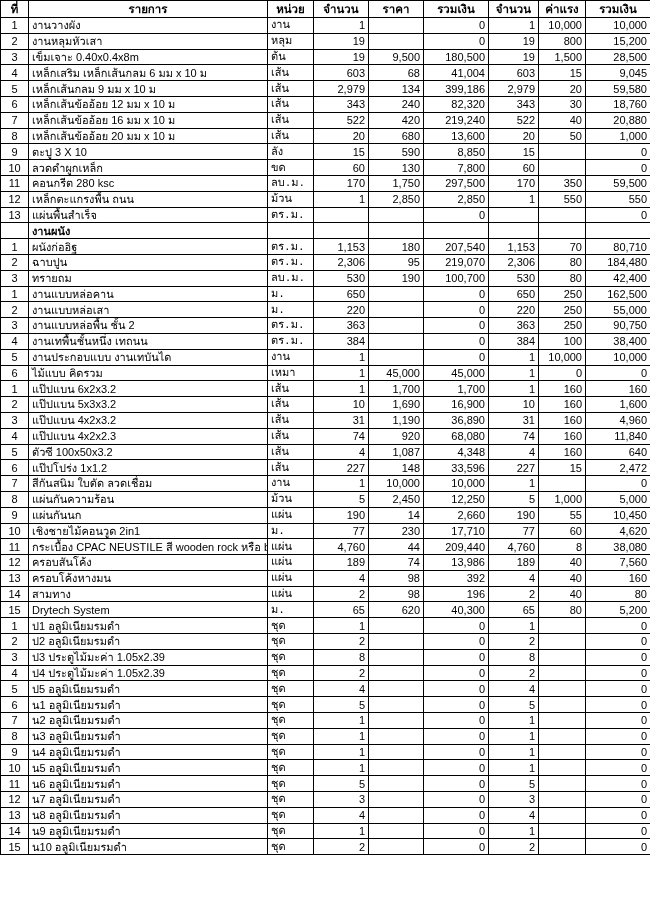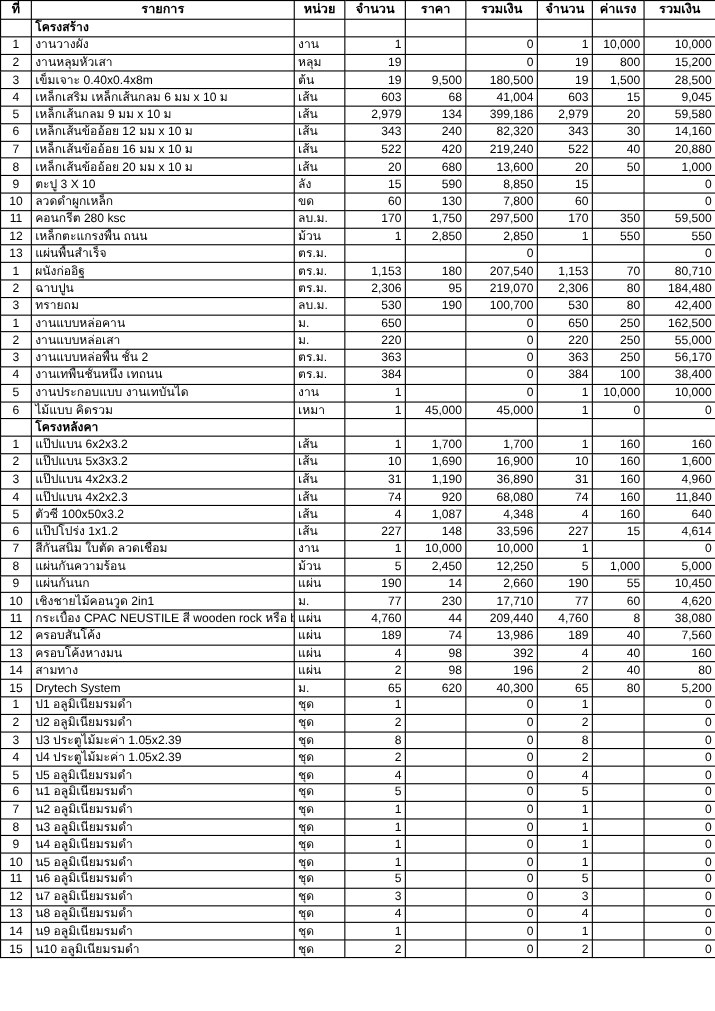--- a/index.html
+++ b/index.html
@@ -29,21 +29,21 @@
   }
   table.boq th {
     font-weight: bold;
     text-align: center;
     height: 17px;
     font-size: 11.5px;
     padding: 0 1px;
   }
   td.c-no   { text-align: center; padding: 0 1px; }
   td.c-item { text-align: left; white-space: pre; }
-  td.c-unit { text-align: left; padding: 0 2px; }
+  td.c-unit { text-align: left; padding: 0 2px; font-family: Liberation Mono, monospace; }
   td.num    { text-align: right; }
   tr.section td.c-item { font-weight: bold; }
   .miss {
     text-decoration-style: wavy;
     text-decoration-color: #e03030;
     text-decoration-thickness: 1px;
     text-decoration-skip-ink: none;
   }
 </style>
 </head>
@@ -69,31 +69,20 @@
         <th>หน่วย</th>
         <th>จำนวน</th>
         <th>ราคา</th>
         <th>รวมเงิน</th>
         <th>จำนวน</th>
         <th>ค่าแรง</th>
         <th>รวมเงิน</th>
       </tr>
     </thead>
     <tbody>
-        <tr class="section">
-          <td class="c-no"></td>
-          <td class="c-item">โครงสร้าง</td>
-          <td class="c-unit"></td>
-          <td class="num"></td>
-          <td class="num"></td>
-          <td class="num"></td>
-          <td class="num"></td>
-          <td class="num"></td>
-          <td class="num"></td>
-        </tr>
         <tr>
           <td class="c-no">1</td>
           <td class="c-item">งานวางผัง</td>
           <td class="c-unit">งาน</td>
           <td class="num">1</td>
           <td class="num"></td>
           <td class="num">0</td>
           <td class="num">1</td>
           <td class="num">10,000</td>
           <td class="num">10,000</td>
@@ -144,21 +133,21 @@
         </tr>
         <tr>
           <td class="c-no">6</td>
           <td class="c-item">                      เหล็กเส้นข้ออ้อย 12 มม x 10 ม</td>
           <td class="c-unit">เส้น</td>
           <td class="num">343</td>
           <td class="num">240</td>
           <td class="num">82,320</td>
           <td class="num">343</td>
           <td class="num">30</td>
-          <td class="num">14,160</td>
+          <td class="num">18,760</td>
         </tr>
         <tr>
           <td class="c-no">7</td>
           <td class="c-item">                      เหล็กเส้นข้ออ้อย 16 มม x 10 ม</td>
           <td class="c-unit">เส้น</td>
           <td class="num">522</td>
           <td class="num">420</td>
           <td class="num">219,240</td>
           <td class="num">522</td>
           <td class="num">40</td>
@@ -223,20 +212,31 @@
           <td class="c-no">13</td>
           <td class="c-item">แผ่นพื้นสำเร็จ</td>
           <td class="c-unit">ตร.ม.</td>
           <td class="num"></td>
           <td class="num"></td>
           <td class="num">0</td>
           <td class="num"></td>
           <td class="num"></td>
           <td class="num">0</td>
         </tr>
+        <tr class="section">
+          <td class="c-no"></td>
+          <td class="c-item">งานผนัง</td>
+          <td class="c-unit"></td>
+          <td class="num"></td>
+          <td class="num"></td>
+          <td class="num"></td>
+          <td class="num"></td>
+          <td class="num"></td>
+          <td class="num"></td>
+        </tr>
         <tr>
           <td class="c-no">1</td>
           <td class="c-item">ผนังก่ออิฐ</td>
           <td class="c-unit">ตร.ม.</td>
           <td class="num">1,153</td>
           <td class="num">180</td>
           <td class="num">207,540</td>
           <td class="num">1,153</td>
           <td class="num">70</td>
           <td class="num">80,710</td>
@@ -287,21 +287,21 @@
         </tr>
         <tr>
           <td class="c-no">3</td>
           <td class="c-item">งานแบบหล่อพื้น ชั้น  2</td>
           <td class="c-unit">ตร.ม.</td>
           <td class="num">363</td>
           <td class="num"></td>
           <td class="num">0</td>
           <td class="num">363</td>
           <td class="num">250</td>
-          <td class="num">56,170</td>
+          <td class="num">90,750</td>
         </tr>
         <tr>
           <td class="c-no">4</td>
           <td class="c-item">งานเทพื้นชั้นหนึ่ง เทถนน</td>
           <td class="c-unit">ตร.ม.</td>
           <td class="num">384</td>
           <td class="num"></td>
           <td class="num">0</td>
           <td class="num">384</td>
           <td class="num">100</td>
@@ -321,31 +321,20 @@
         <tr>
           <td class="c-no">6</td>
           <td class="c-item">ไม้แบบ  คิดรวม</td>
           <td class="c-unit">เหมา</td>
           <td class="num">1</td>
           <td class="num">45,000</td>
           <td class="num">45,000</td>
           <td class="num">1</td>
           <td class="num">0</td>
           <td class="num">0</td>
-        </tr>
-        <tr class="section">
-          <td class="c-no"></td>
-          <td class="c-item">โครงหลังคา</td>
-          <td class="c-unit"></td>
-          <td class="num"></td>
-          <td class="num"></td>
-          <td class="num"></td>
-          <td class="num"></td>
-          <td class="num"></td>
-          <td class="num"></td>
         </tr>
         <tr>
           <td class="c-no">1</td>
           <td class="c-item">แป๊ปแบน 6x2x3.2</td>
           <td class="c-unit">เส้น</td>
           <td class="num">1</td>
           <td class="num">1,700</td>
           <td class="num">1,700</td>
           <td class="num">1</td>
           <td class="num">160</td>
@@ -397,21 +386,21 @@
         </tr>
         <tr>
           <td class="c-no">6</td>
           <td class="c-item">แป๊ปโปร่ง 1x1.2</td>
           <td class="c-unit">เส้น</td>
           <td class="num">227</td>
           <td class="num">148</td>
           <td class="num">33,596</td>
           <td class="num">227</td>
           <td class="num">15</td>
-          <td class="num">4,614</td>
+          <td class="num">2,472</td>
         </tr>
         <tr>
           <td class="c-no">7</td>
           <td class="c-item">สีกันสนิม ใบตัด  ลวดเชื่อม</td>
           <td class="c-unit">งาน</td>
           <td class="num">1</td>
           <td class="num">10,000</td>
           <td class="num">10,000</td>
           <td class="num">1</td>
           <td class="num"></td>

